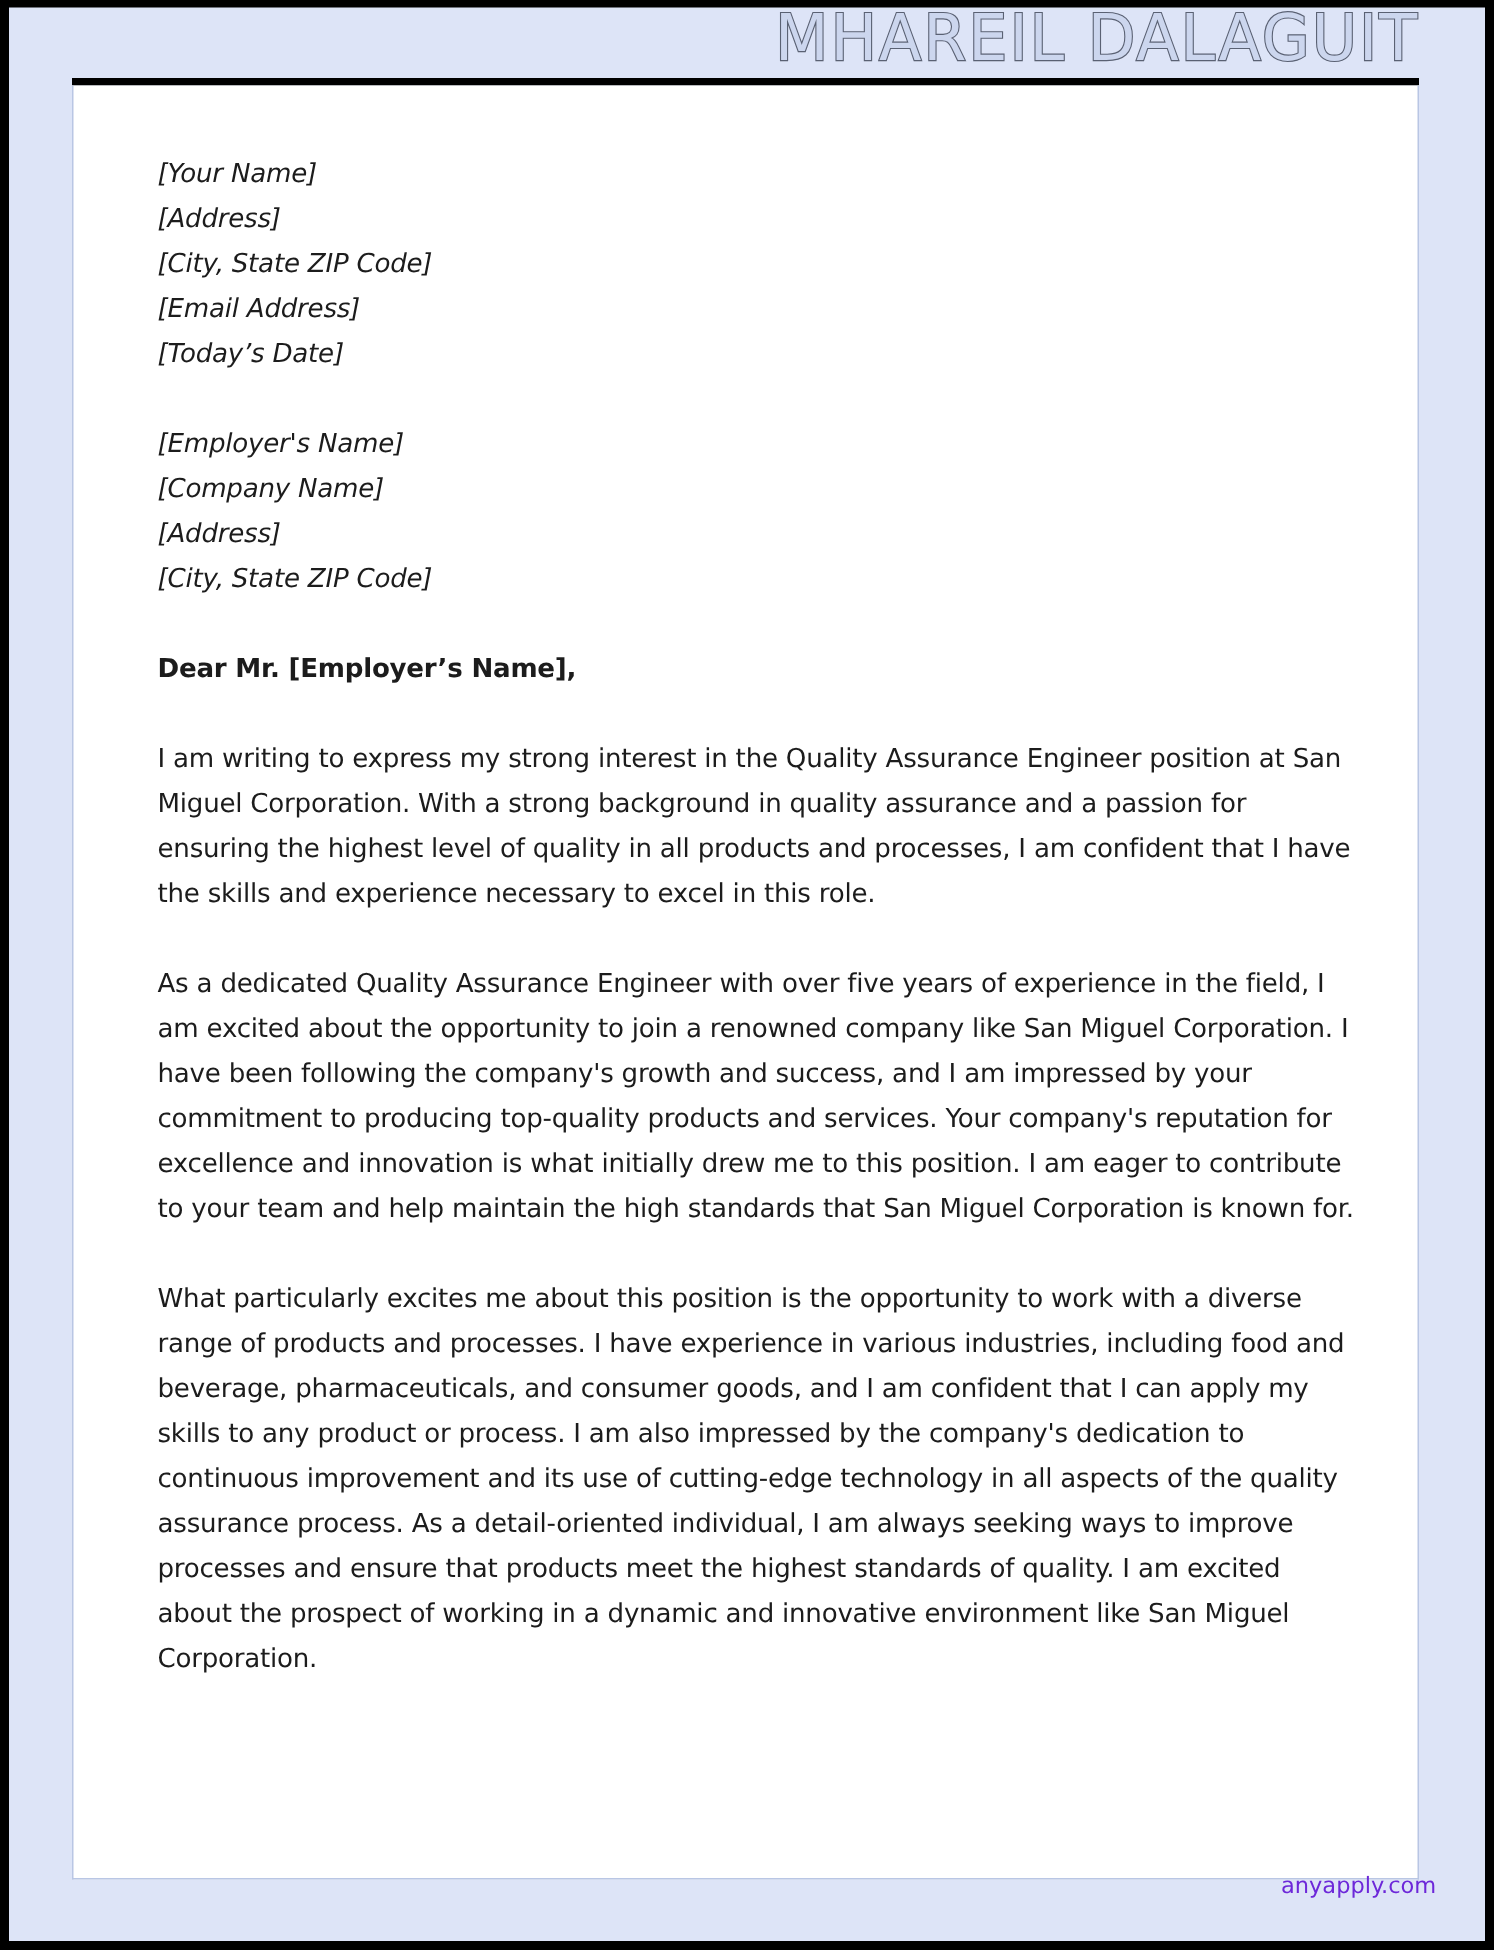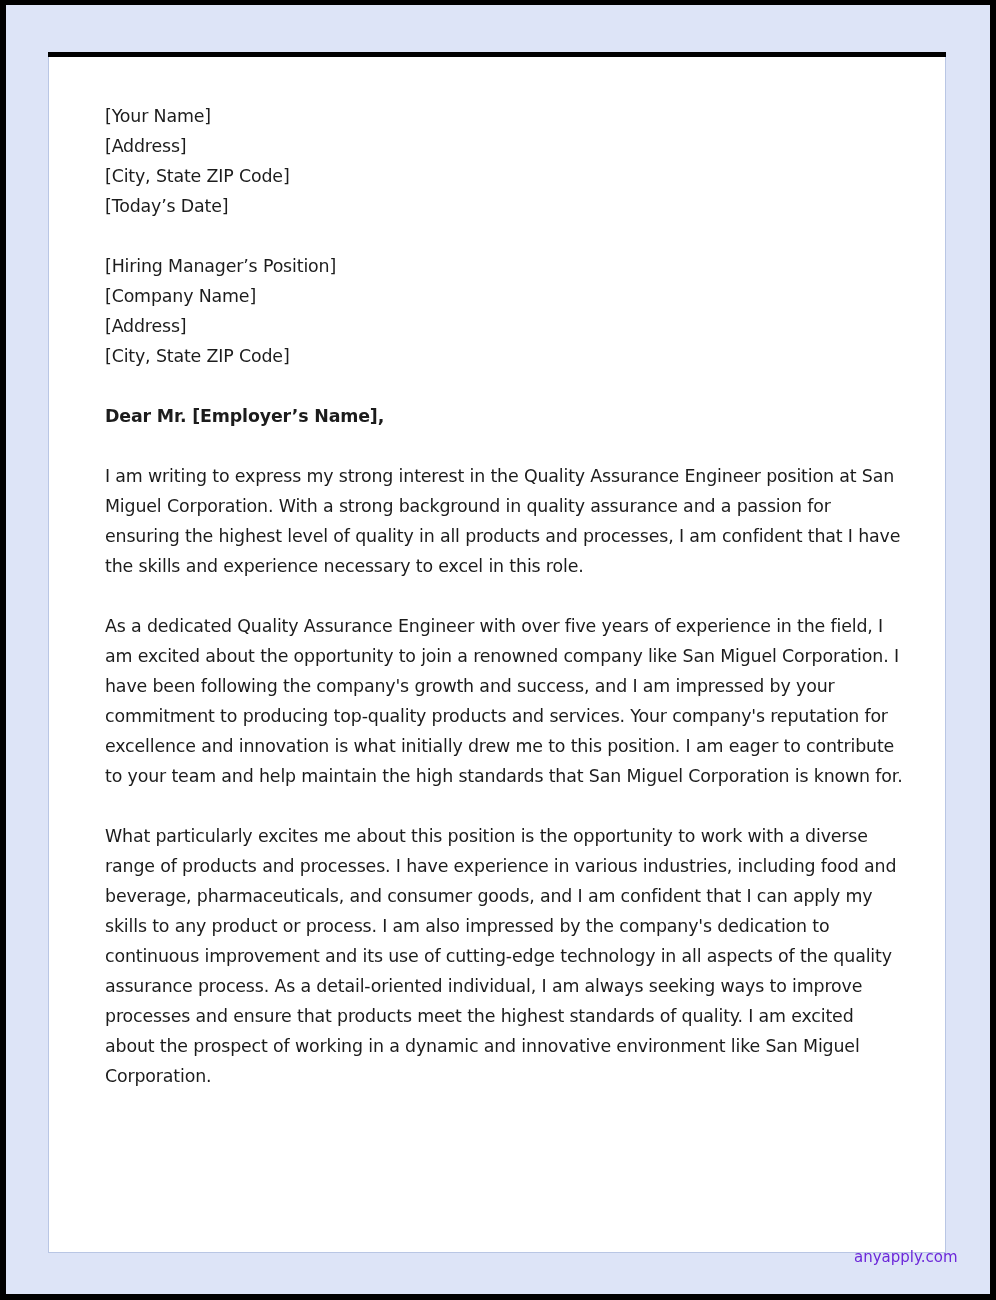--- a/index.html
+++ b/index.html
@@ -92,20 +92,21 @@
     width: 800px;
     font-family: "DejaVu Sans", sans-serif;
     font-size: 17.4px;
     line-height: 30px;
     color: #1c1c1c;
     letter-spacing: -0.15px;
   }
 
   .addr-block {
     margin: 0 0 30px 0;
+    font-style: italic;
   }
   .addr-line {
     display: block;
     white-space: nowrap;
   }
 
   .salutation {
     margin: 0 0 30px 0;
     white-space: nowrap;
     font-weight: bold;
@@ -131,36 +132,40 @@
     white-space: nowrap;
     z-index: 5;
   }
 </style>
 </head>
 <body>
 
 <div id="frame">
   <div id="canvas">
 
+    <div id="letterhead">
+      <span id="letterhead-name">MHAREIL DALAGUIT</span>
+    </div>
 
     <div id="header-rule"></div>
 
     <div id="page"></div>
 
     <div id="letter-body">
 
       <div class="addr-block">
         <span class="addr-line">[Your Name]</span>
         <span class="addr-line">[Address]</span>
         <span class="addr-line">[City, State ZIP Code]</span>
+        <span class="addr-line">[Email Address]</span>
         <span class="addr-line">[Today’s Date]</span>
       </div>
 
       <div class="addr-block">
-        <span class="addr-line">[Hiring Manager’s Position]</span>
+        <span class="addr-line">[Employer's Name]</span>
         <span class="addr-line">[Company Name]</span>
         <span class="addr-line">[Address]</span>
         <span class="addr-line">[City, State ZIP Code]</span>
       </div>
 
       <p class="salutation">Dear Mr. [Employer’s Name],</p>
 
       <p class="para">I am writing to express my strong interest in the Quality Assurance Engineer position at San Miguel Corporation. With a strong background in quality assurance and a passion for ensuring the highest level of quality in all products and processes, I am confident that I have the skills and experience necessary to excel in this role.</p>
       <p class="para">As a dedicated Quality Assurance Engineer with over five years of experience in the field, I am excited about the opportunity to join a renowned company like San Miguel Corporation. I have been following the company's growth and success, and I am impressed by your commitment to producing top-quality products and services. Your company's reputation for excellence and innovation is what initially drew me to this position. I am eager to contribute to your team and help maintain the high standards that San Miguel Corporation is known for.</p>
       <p class="para">What particularly excites me about this position is the opportunity to work with a diverse range of products and processes. I have experience in various industries, including food and beverage, pharmaceuticals, and consumer goods, and I am confident that I can apply my skills to any product or process. I am also impressed by the company's dedication to continuous improvement and its use of cutting-edge technology in all aspects of the quality assurance process. As a detail-oriented individual, I am always seeking ways to improve processes and ensure that products meet the highest standards of quality. I am excited about the prospect of working in a dynamic and innovative environment like San Miguel Corporation.</p>

